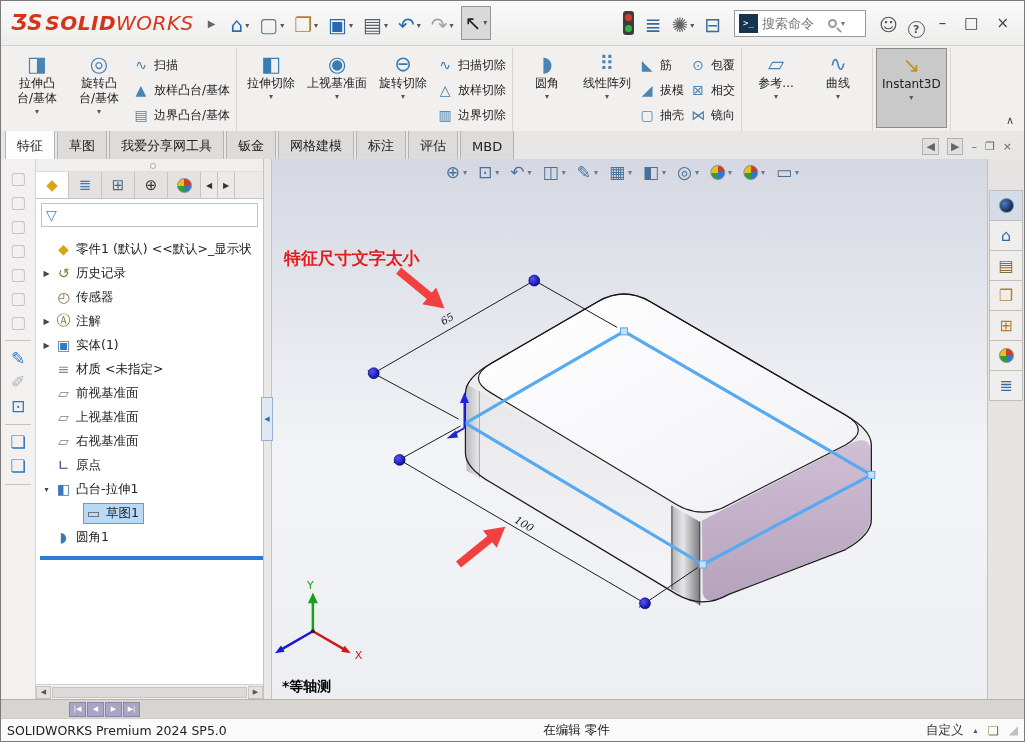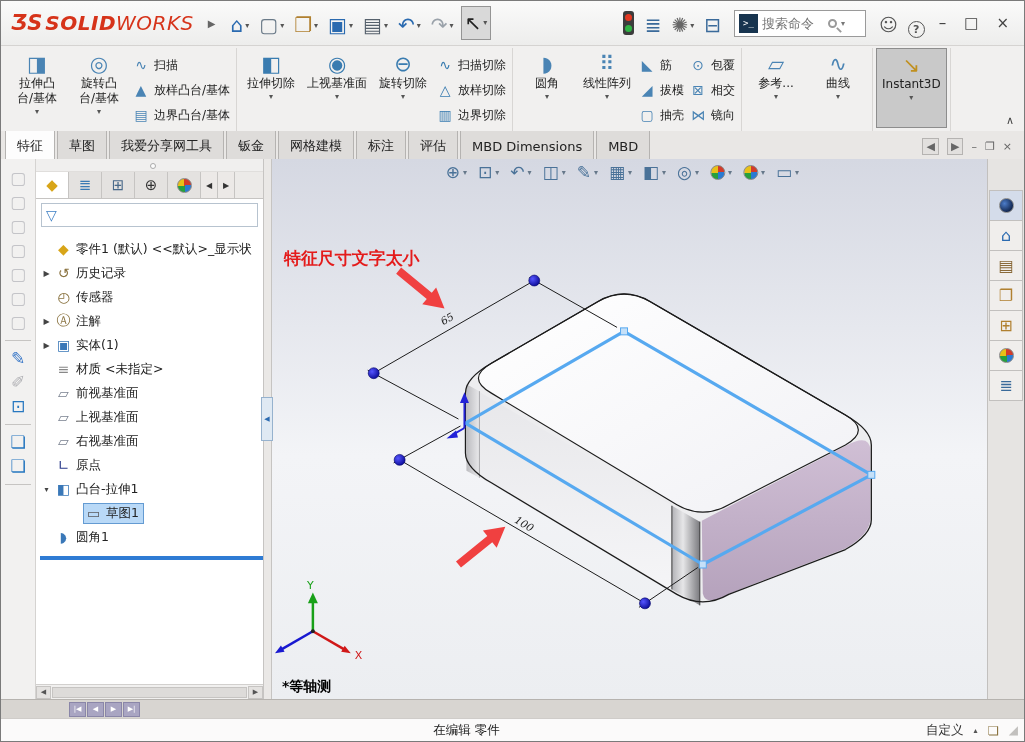--- a/index.html
+++ b/index.html
@@ -405,23 +405,20 @@
           <span>钣金</span>
         </div>
         <div class="dtab">
           <span>网格建模</span>
         </div>
         <div class="dtab">
           <span>标注</span>
         </div>
         <div class="dtab">
           <span>评估</span>
-        </div>
-        <div class="dtab">
-          <span>MBD Dimensions</span>
         </div>
         <div class="dtab">
           <span>MBD</span>
         </div>
       </div>
     <span class="sp"></span>
     <div class="docwin">
 
     <span style="font-size:11px" class="b">◀</span>
         <span style="font-size:11px" class="b">▶</span>
@@ -848,20 +845,21 @@
     <div class="bt-navs">
 
     <span class="bt-nav">|◀</span>
         <span class="bt-nav">◀</span>
         <span class="bt-nav">▶</span>
         <span class="bt-nav">▶|</span>
       </div>
   </div>
 
   <div class="statusbar">
+    <span>SOLIDWORKS Premium 2024 SP5.0</span>
     <span class="sp"></span>
     <span>在编辑 零件</span>
     <span class="sp"></span>
     <div class="sb-right">
       <span>自定义</span>
       <span class="sb-caret">▴</span>
       <span style="color:#8a7340">❏</span>
       <span class="grip">◢</span>
     </div>
   </div>

